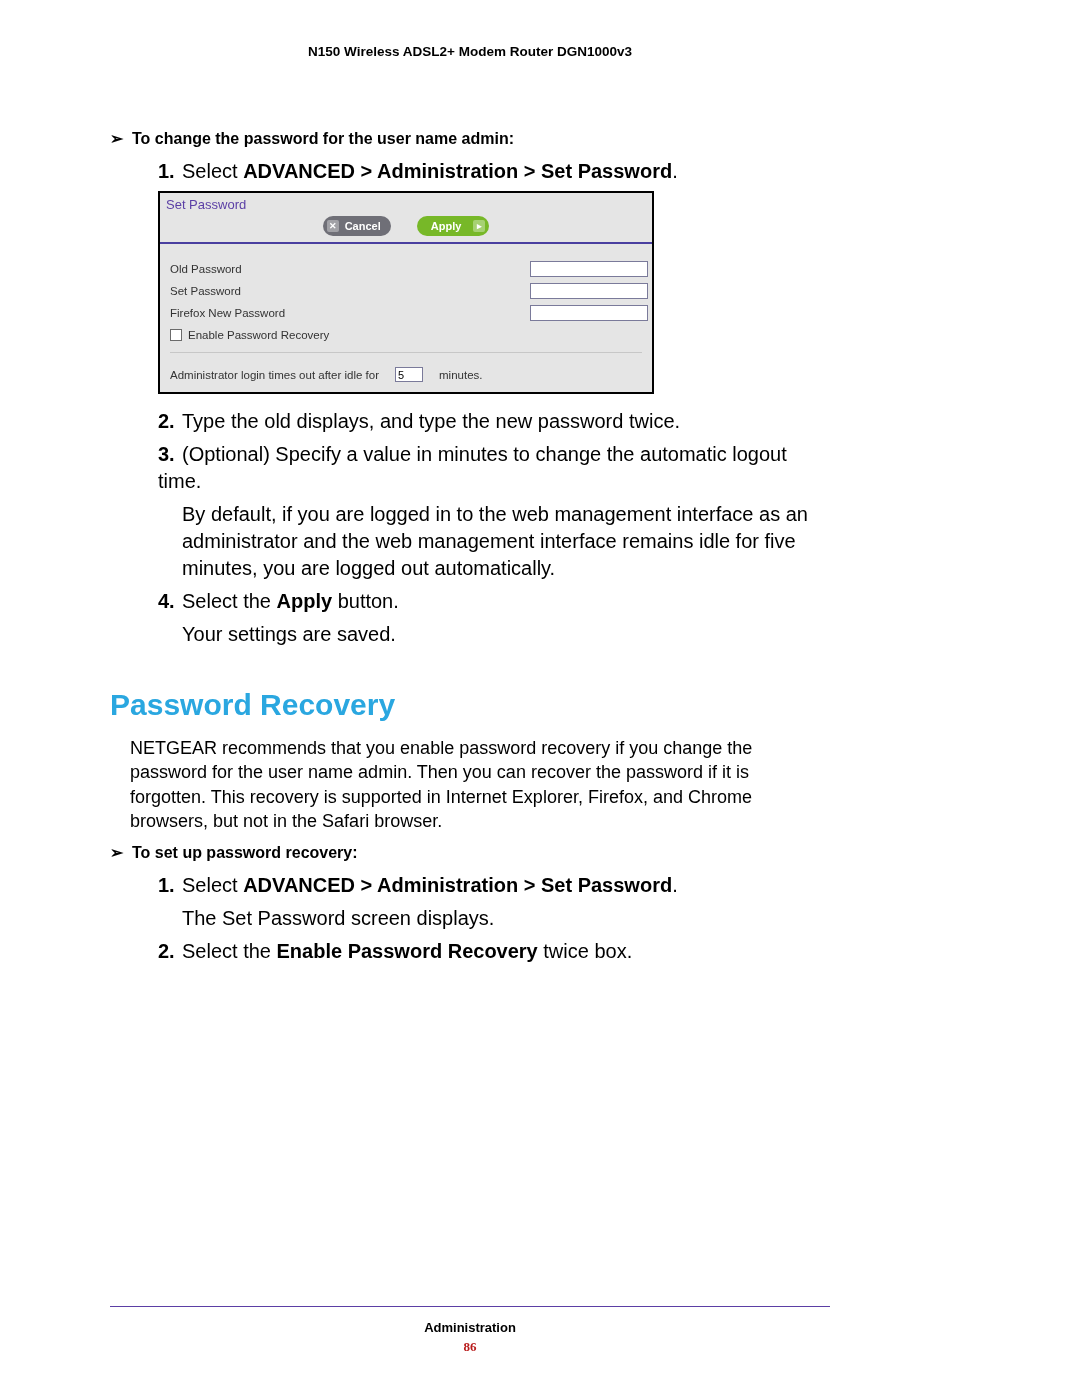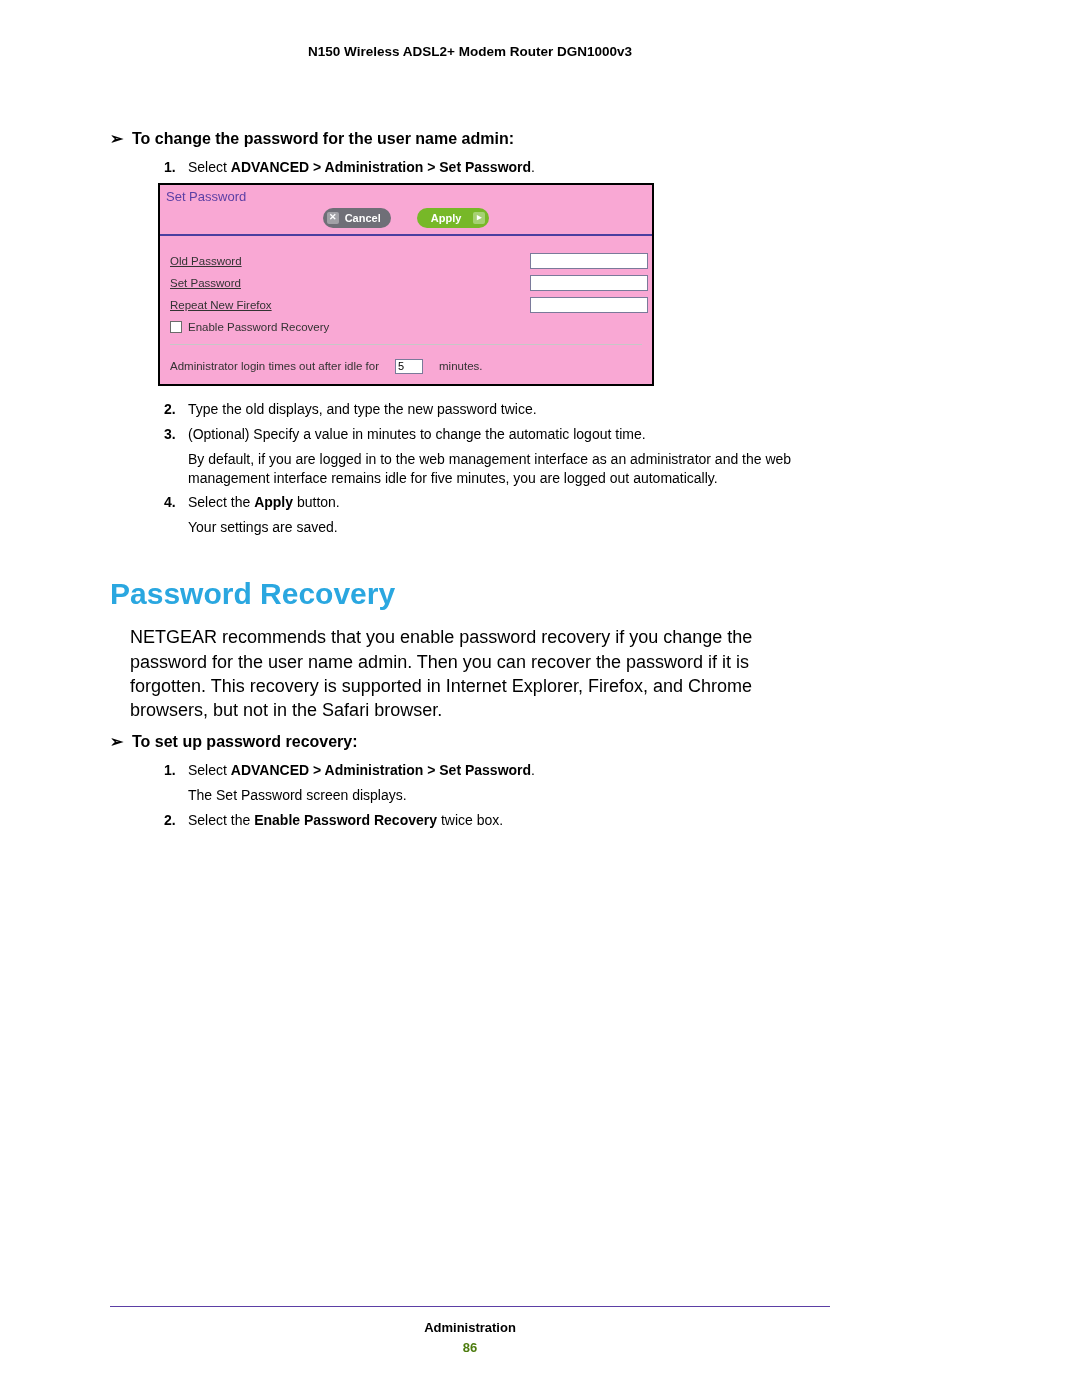--- a/index.html
+++ b/index.html
@@ -2,48 +2,48 @@
 <html><head>
 <meta charset="utf-8">
 <style>
   * { box-sizing: border-box; margin: 0; padding: 0; }
   html, body { width: 1080px; height: 1397px; background: #fff; font-family: Arial, Helvetica, sans-serif; color: #000; }
   .page { position: relative; width: 940px; height: 1397px; padding: 40px 110px 0 110px; }
   .doc-title { text-align: center; font-size: 13.5px; font-weight: bold; margin-top: 4px; margin-bottom: 70px; }
   .proc-head { font-size: 16px; font-weight: bold; margin: 10px 0 10px 0; }
   .proc-head .arrow { font-family: Arial; display: inline-block; width: 22px; }
   .ol { list-style: none; margin-left: 48px; }
-  .ol > li { font-size: 14px; line-height: 1.35; margin: 6px 6px; padding-left: 0; }
+  .ol > li { font-size: 20px; line-height: 1.35; margin: 6px 0; padding-left: 0; }
   .ol > li .num { font-weight: bold; display: inline-block; width: 24px; }
   .ol > li .body { display: inline; }
   .ol > li .cont { display: block; margin-left: 24px; margin-top: 6px; }
   .para { font-size: 18px; line-height: 1.35; margin: 8px 0 8px 20px; }
   .h2 { color: #2aa7e0; font-size: 30px; font-weight: bold; margin-top: 40px; margin-bottom: 14px; }
   .screenshot-wrap { margin-left: 48px; margin-top: 6px; margin-bottom: 14px; }
-  .screenshot { width: 496px; border: 2px solid #000; background: #f9a8d4; font-family: Arial, sans-serif; }
+  .screenshot { width: 496px; border: 2px solid #000; background: #e5e5e5; font-family: Arial, sans-serif; }
   .ss-title { color: #5b3fa5; font-size: 13px; padding: 4px 6px 2px 6px; }
   .ss-btnrow { display: flex; justify-content: center; gap: 26px; padding: 2px 0 6px 0; font-size: 0; }
   .ss-btn { display: inline-flex; align-items: center; height: 20px; border-radius: 10px; font-size: 11px; font-weight: bold; color: #fff; padding: 0 10px 0 4px; gap: 6px; }
   .ss-btn.cancel { background: #6f6f77; }
   .ss-btn.apply  { background: #77b828; padding-right: 4px; padding-left: 14px; }
   .ss-btn .box { width: 12px; height: 12px; background: rgba(255,255,255,0.35); border-radius: 2px; display: inline-flex; align-items: center; justify-content: center; font-size: 9px; line-height: 1; }
   .ss-btn.apply .box.after { margin-left: 6px; }
   .ss-hr { height: 2px; background: #4a3fa0; margin: 0 0 10px 0; }
   .ss-form { padding: 4px 10px 6px 10px; font-size: 11.5px; color: #333; }
-  .ss-row { display: flex; align-items: center; height: 22px; text-decoration: underline; }
+  .ss-row { display: flex; align-items: center; height: 22px; }
   .ss-row label { flex: 0 0 360px; }
   .ss-row input.tf { width: 118px; height: 16px; border: 1px solid #7a7a9a; background: #fff; }
   .ss-chk-row { display: flex; align-items: center; gap: 6px; height: 22px; }
   .ss-chk { width: 12px; height: 12px; border: 1px solid #6b6b6b; background: #fff; }
   .ss-hr2 { height: 1px; background: #c7c7c7; margin: 6px 0 8px 0; }
   .ss-timeout { font-size: 11.5px; display: flex; align-items: center; gap: 16px; padding: 0 10px 10px 10px; color:#333; }
   .ss-timeout input { width: 28px; height: 15px; border: 1px solid #7a7a9a; text-align: left; font-size: 11px; padding-left: 2px; }
   .footer-rule { position: absolute; left: 110px; right: 110px; bottom: 90px; height: 1.5px; background: #5b3fa5; }
   .footer-title { position: absolute; left: 0; right: 0; bottom: 62px; text-align: center; font-size: 13px; font-weight: bold; }
-  .footer-page  { position: absolute; left: 0; right: 0; bottom: 42px; text-align: center; font-size: 13px; color: #4d7c0f; font-weight: bold; }
+  .footer-page  { position: absolute; left: 0; right: 0; bottom: 42px; text-align: center; font-size: 13px; color: #b91c1c; font-weight: bold; font-family: Liberation Serif, serif; }
   b { font-weight: bold; }
 </style>
 </head>
 <body>
 
 <div class="page">
 
   <div class="doc-title">N150 Wireless ADSL2+ Modem Router DGN1000v3</div>
 
   <div class="proc-head">
@@ -73,21 +73,21 @@
       <div class="ss-form">
         <div class="ss-row">
           <label>Old Password</label>
           <input class="tf" style="">
         </div>
         <div class="ss-row">
           <label>Set Password</label>
           <input class="tf" style="">
         </div>
         <div class="ss-row">
-          <label>Repeat New Firefox</label>
+          <label>Firefox New Password</label>
           <input class="tf" style="">
         </div>
         <div class="ss-chk-row">
           <span class="ss-chk"></span>
           <span>Enable Password Recovery</span>
         </div>
         <div class="ss-hr2"></div>
       </div>
       <div class="ss-timeout">
         <span>Administrator login times out after idle for</span>

